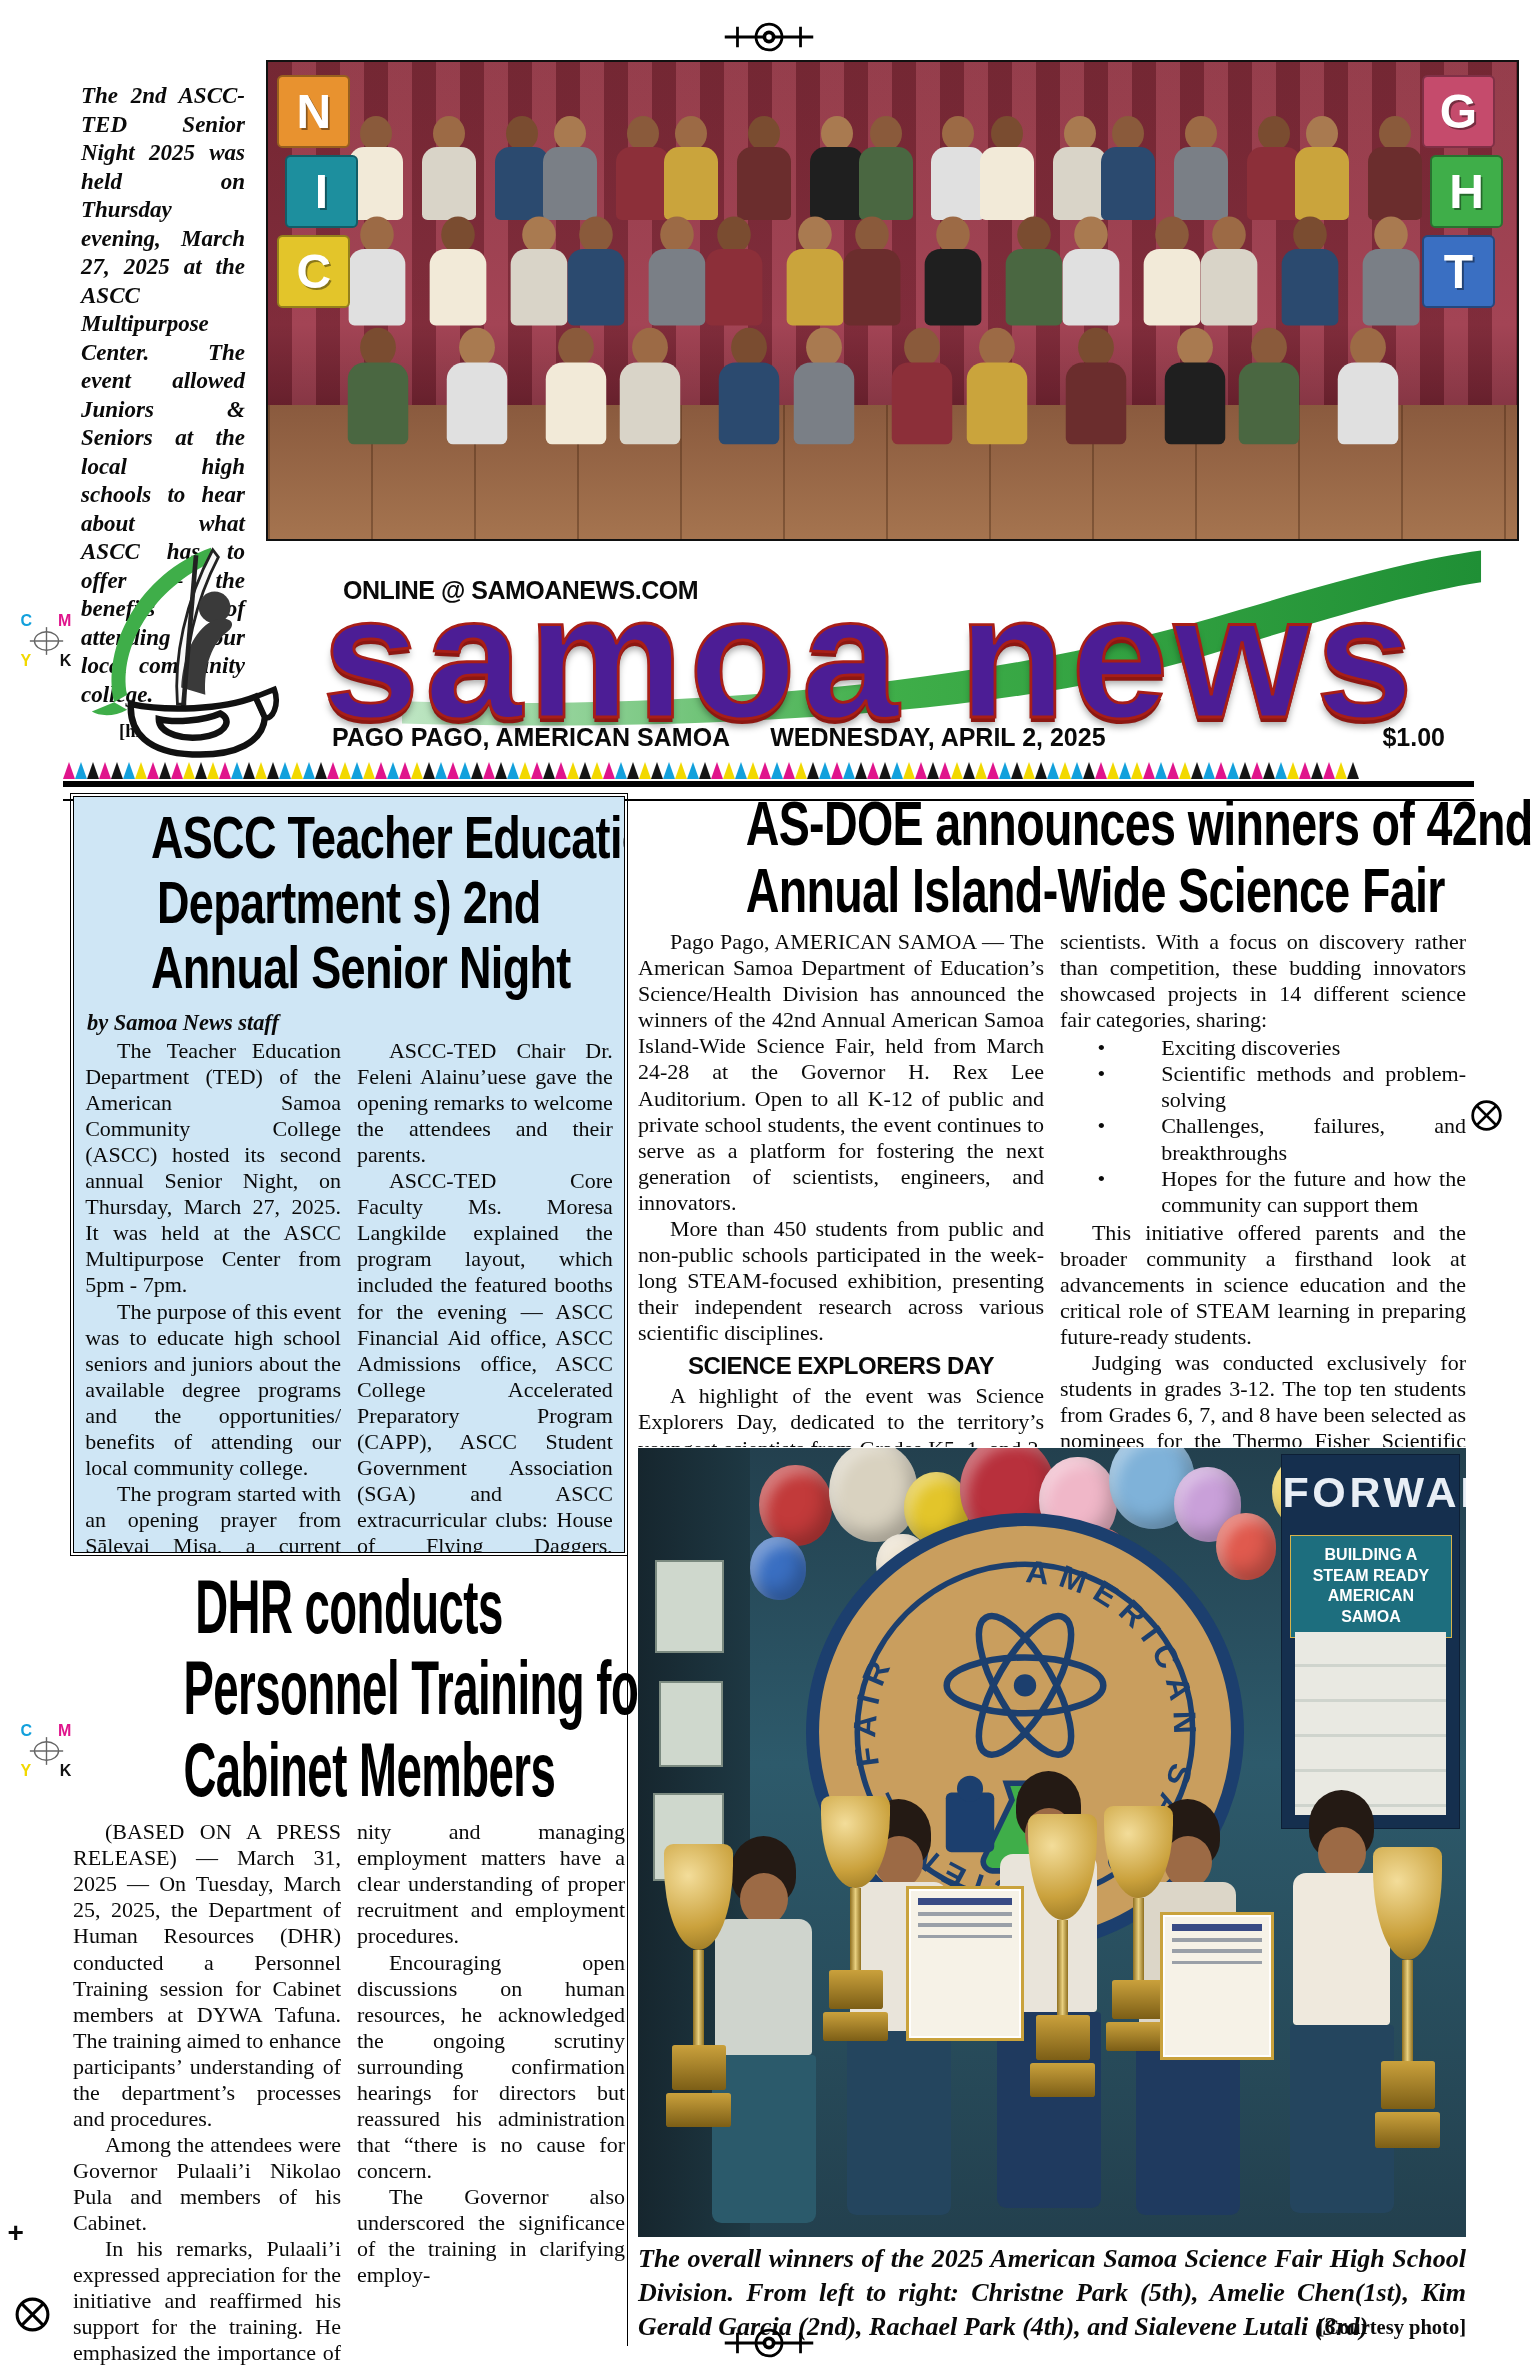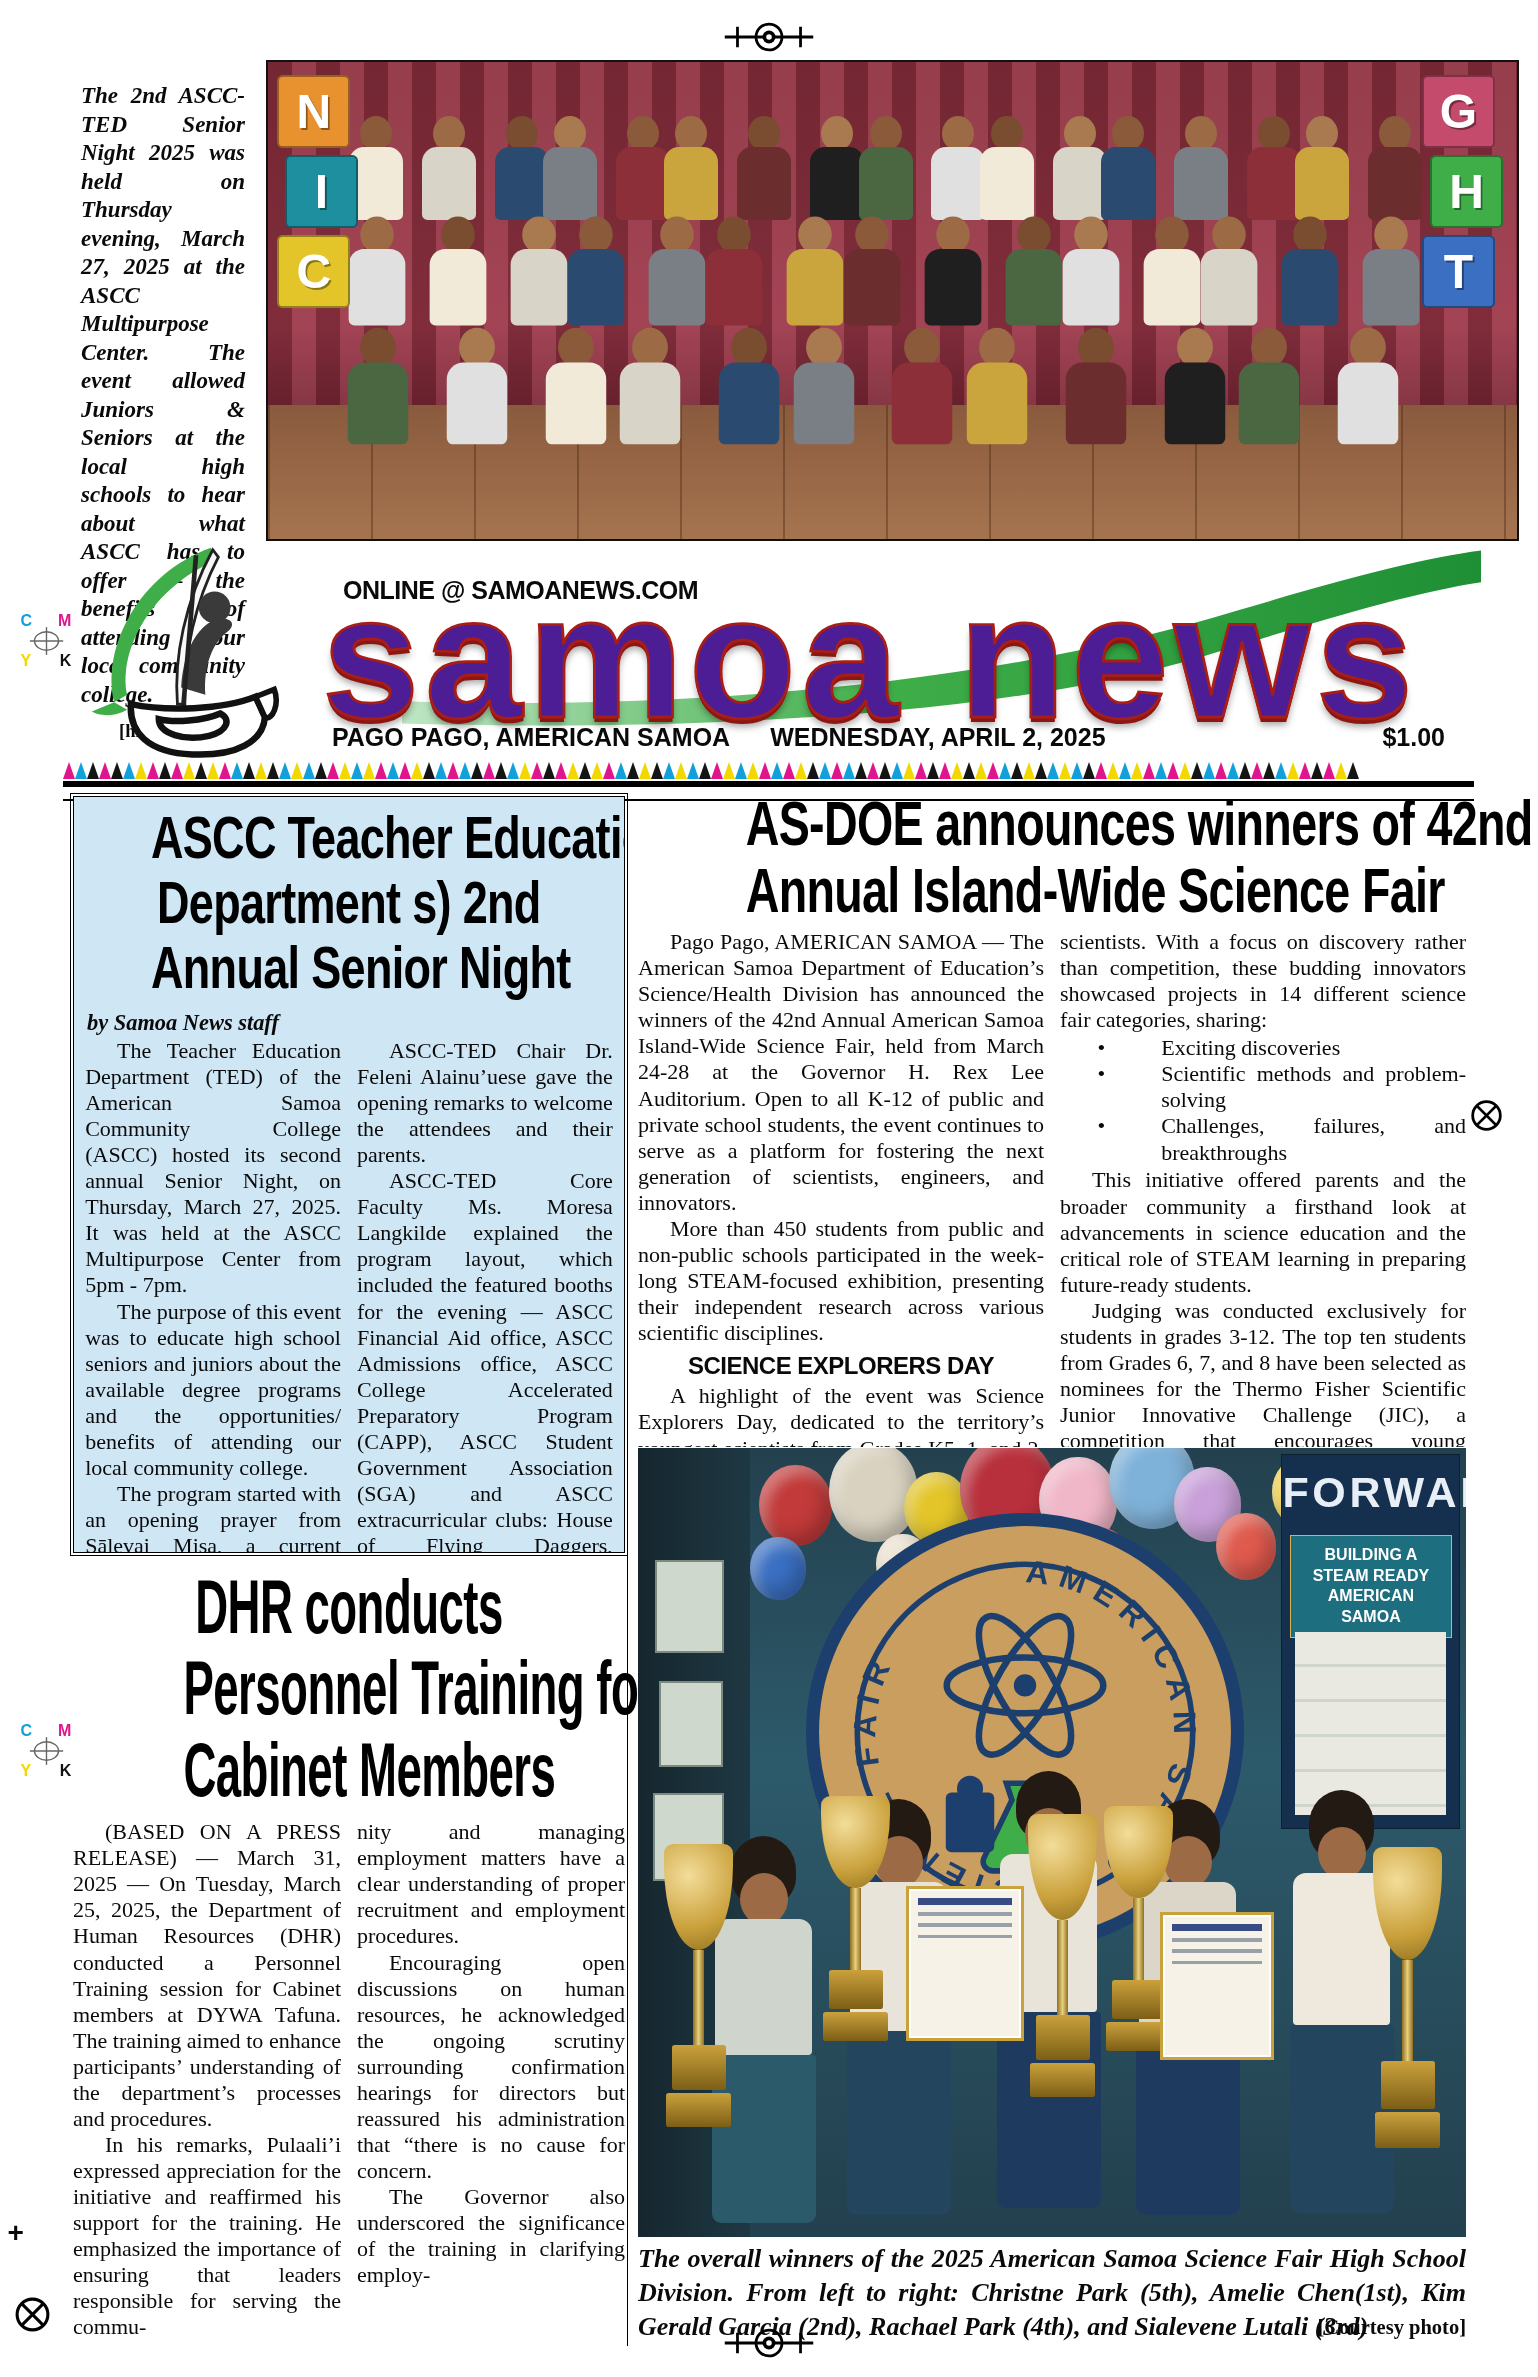--- a/index.html
+++ b/index.html
@@ -539,20 +539,21 @@
 
     <div class="dhr">
       <div class="hl dhr-h">
           <div>DHR conducts</div>
           <div>Personnel Training for</div>
           <div>Cabinet Members</div>
         </div>
       <div class="cols2">
         <div class="tcol">
             <p class="para">(BASED ON A PRESS RELEASE) — March 31, 2025 — On Tuesday, March 25, 2025, the Department of Human Resources (DHR) conducted a Personnel Training session for Cabinet members at DYWA Tafuna. The training aimed to enhance participants’ understanding of the department’s processes and procedures.</p>
+            <p class="para">Among the attendees were Governor Pulaali’i Nikolao Pula and members of his Cabinet.</p>
             <p class="para">In his remarks, Pulaali’i expressed appreciation for the initiative and reaffirmed his support for the training. He emphasized the importance of ensuring that leaders responsible for serving the commu-</p>
           </div>
         <div class="tcol">
           <div>
               <p class="para noindent">nity and managing employment matters have a clear understanding of proper recruitment and employment procedures.</p>
               <p class="para">Encouraging open discussions on human resources, he acknowledged the ongoing scrutiny surrounding confirmation hearings for directors but reassured his administration that “there is no cause for concern.</p>
               <p class="para">The Governor also underscored the significance of the training in clarifying employ-</p>
             </div>
 
         </div>
@@ -577,20 +578,21 @@
           </div>
       </div>
       <div class="tcol">
         <div>
             <p class="para noindent">scientists. With a focus on discovery rather than competition, these budding innovators showcased projects in 14 different science fair categories, sharing:</p>
           </div>
         <ul class="blist">
             <li>Exciting discoveries</li>
             <li>Scientific methods and problem-solving</li>
             <li>Challenges, failures, and breakthroughs</li>
+            <li>Hopes for the future and how the community can support them</li>
           </ul>
         <div>
             <p class="para">This initiative offered parents and the broader community a firsthand look at advancements in science education and the critical role of STEAM learning in preparing future-ready students.</p>
             <p class="para">Judging was conducted exclusively for students in grades 3-12. The top ten students from Grades 6, 7, and 8 have been selected as nominees for the Thermo Fisher Scientific Junior Innovative Challenge (JIC), a competition that encourages young innovators to develop creative solutions to real-world problems through research and experimentation.</p>
           </div>
 
       </div>
     </div>
 
     <div class="bottom-photo">

